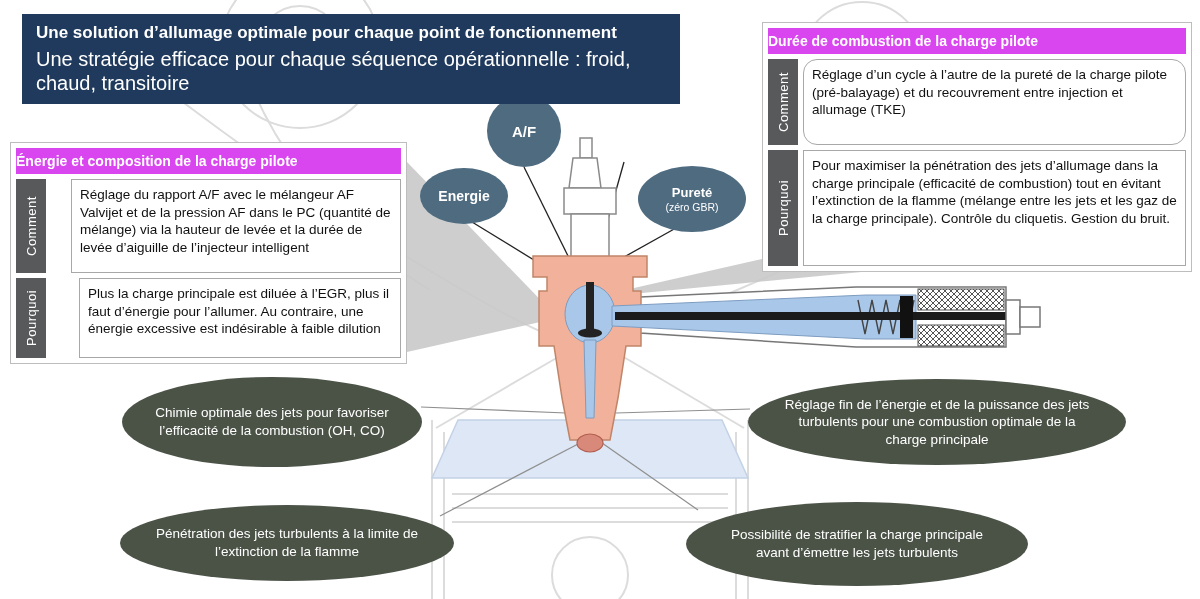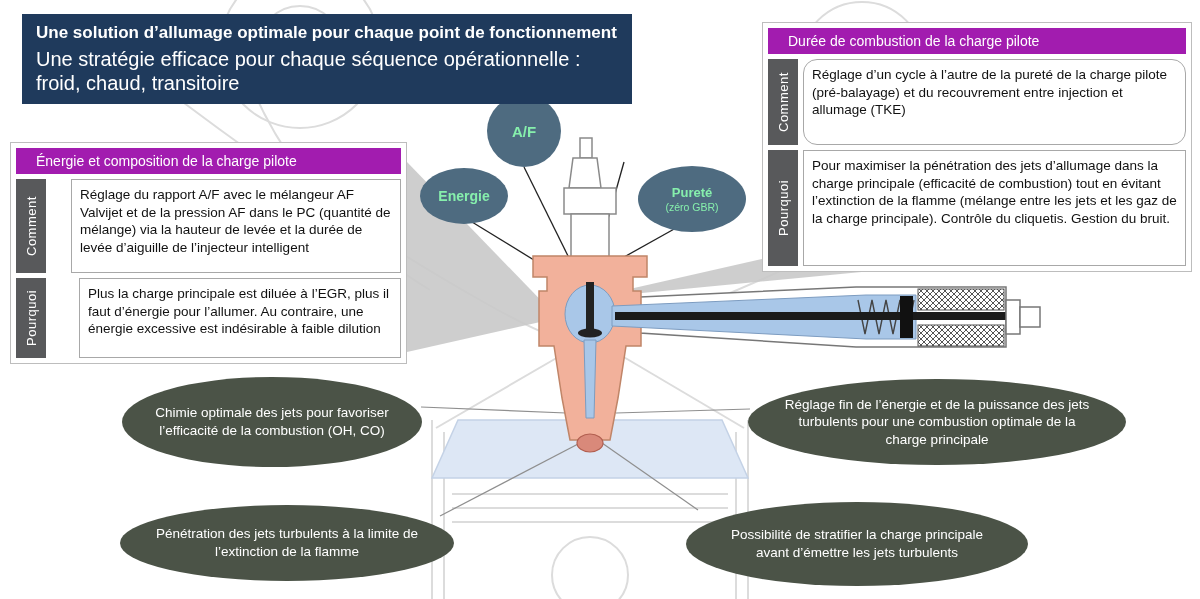--- a/index.html
+++ b/index.html
@@ -4,55 +4,55 @@
 <style>
   html,body{margin:0;padding:0;background:#fff;}
   .canvas{
     position:relative;width:1200px;height:599px;background:#ffffff;overflow:hidden;
     font-family:"Liberation Sans",sans-serif;color:#111;
   }
   .layer-svg{position:absolute;left:0;top:0;z-index:1;}
 
   
   .title-box{
-    position:absolute;left:22px;top:14px;width:610px;box-sizing:border-box;
+    position:absolute;left:22px;top:14px;width:658px;box-sizing:border-box;
     background:#1f3a5c;color:#fff;padding:9px 14px;z-index:4;
   }
   .title-box .t{font-size:17px;font-weight:bold;line-height:1.2;}
   .title-box .s{font-size:20px;margin-top:4px;line-height:1.2;}
 
   
   .panel{
     position:absolute;box-sizing:border-box;background:#ffffff;border:1px solid #bdbdbd;
     padding:5px;display:flex;flex-direction:column;gap:5px;z-index:4;
   }
   .panel-left{left:10px;top:142px;width:397px;justify-content:space-between;}
   .panel-right{left:762px;top:22px;width:430px;}
   .panel-header{
-    background:#a21caf;color:#fff;font-weight:normal;font-size:14px;
-    padding:5px 20px;line-height:1.15;
+    background:#d946ef;color:#fff;font-weight:bold;font-size:14px;
+    padding:5px 0;line-height:1.15;
   }
   .panel-row{display:flex;gap:5px;align-items:stretch;}
   .row-label{
     width:30px;flex:0 0 30px;background:#58595b;color:#fff;font-size:13px;
     display:flex;align-items:center;justify-content:center;
     writing-mode:vertical-rl;transform:rotate(180deg);letter-spacing:.5px;
   }
   .row-text{
     flex:1;border:1px solid #a8a8a8;background:#fff;color:#111;
     padding:6px 8px;font-size:13.5px;line-height:1.3;
   }
   .mh94{min-height:94px;box-sizing:border-box;margin-left:20px;}
   .mh80{min-height:80px;box-sizing:border-box;margin-left:28px;}
   .mh86{min-height:86px;box-sizing:border-box;border-radius:14px;}
   .mh116{min-height:116px;box-sizing:border-box;}
 
   
   .bubble{
-    position:absolute;border-radius:50%;background:#4e6b80;color:#86efac;z-index:3;
+    position:absolute;border-radius:50%;background:#4e6b80;color:#ffffff;z-index:3;
     display:flex;flex-direction:column;align-items:center;justify-content:center;
     text-align:left;font-weight:bold;
   }
   .bubble-af{left:487px;top:95px;width:74px;height:72px;font-size:15px;}
   .bubble-tke{left:592px;top:98px;width:66px;height:64px;font-size:15px;}
   .bubble-energie{left:420px;top:168px;width:88px;height:56px;font-size:14px;}
   .bubble-purete{left:638px;top:166px;width:108px;height:66px;font-size:13px;line-height:1.2;}
   .bubble-purete .sub{font-size:10.5px;font-weight:normal;}
 
   

